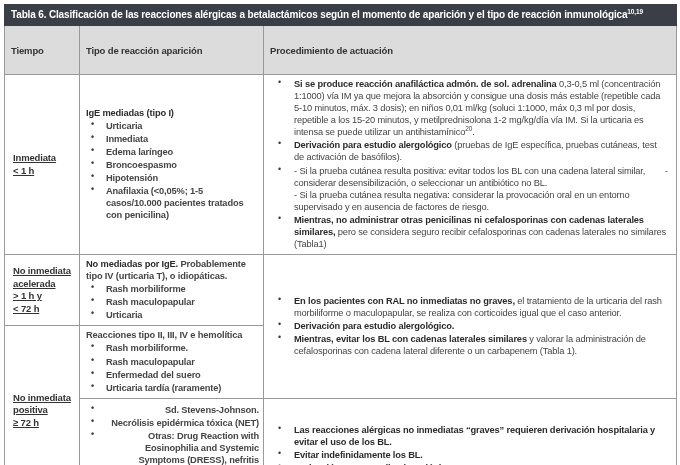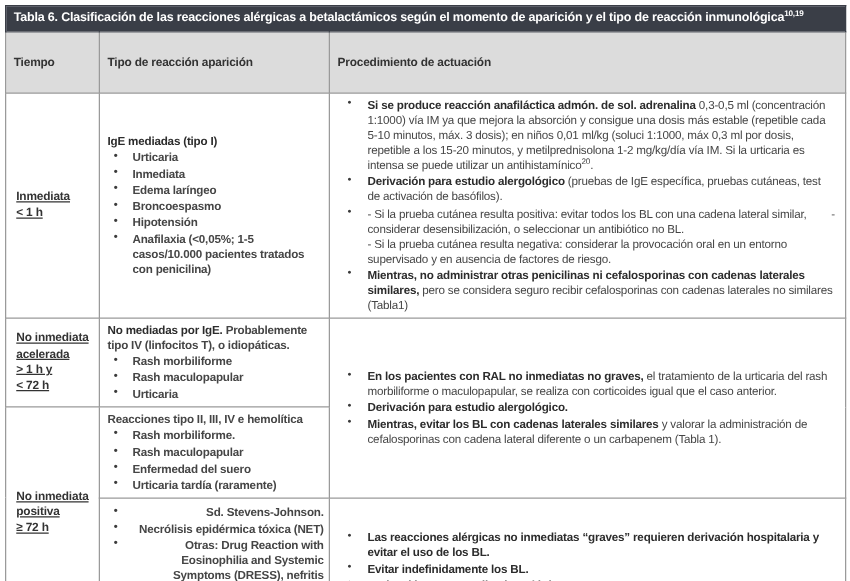--- a/index.html
+++ b/index.html
@@ -102,21 +102,21 @@
         </td>
       </tr>
       <tr class="h2">
         <td class="time vat">
             <div>No inmediata</div>
             <div>acelerada</div>
             <div>&gt; 1 h y</div>
             <div>&lt; 72 h</div>
           </td>
         <td class="type vat">
-          <div class="thead-line"><b>No mediadas por IgE. </b><span>Probablemente tipo IV (linfocitos T), o idiopáticas.</span></div>
+          <div class="thead-line"><b>No mediadas por IgE. </b><span>Probablemente tipo IV (urticaria T), o idiopáticas.</span></div>
           <ul class="blist">
               <li>Rash morbiliforme</li>
               <li>Rash maculopapular</li>
               <li>Urticaria</li>
             </ul>
         </td>
         <td class="proc" rowspan="2">
           <ul class="blist">
               <li><b>En los pacientes con RAL no inmediatas no graves, </b>el tratamiento de la urticaria del rash morbiliforme o maculopapular, se realiza con corticoides igual que el caso anterior.</li>
               <li><b>Derivación para estudio alergológico.</b></li>

